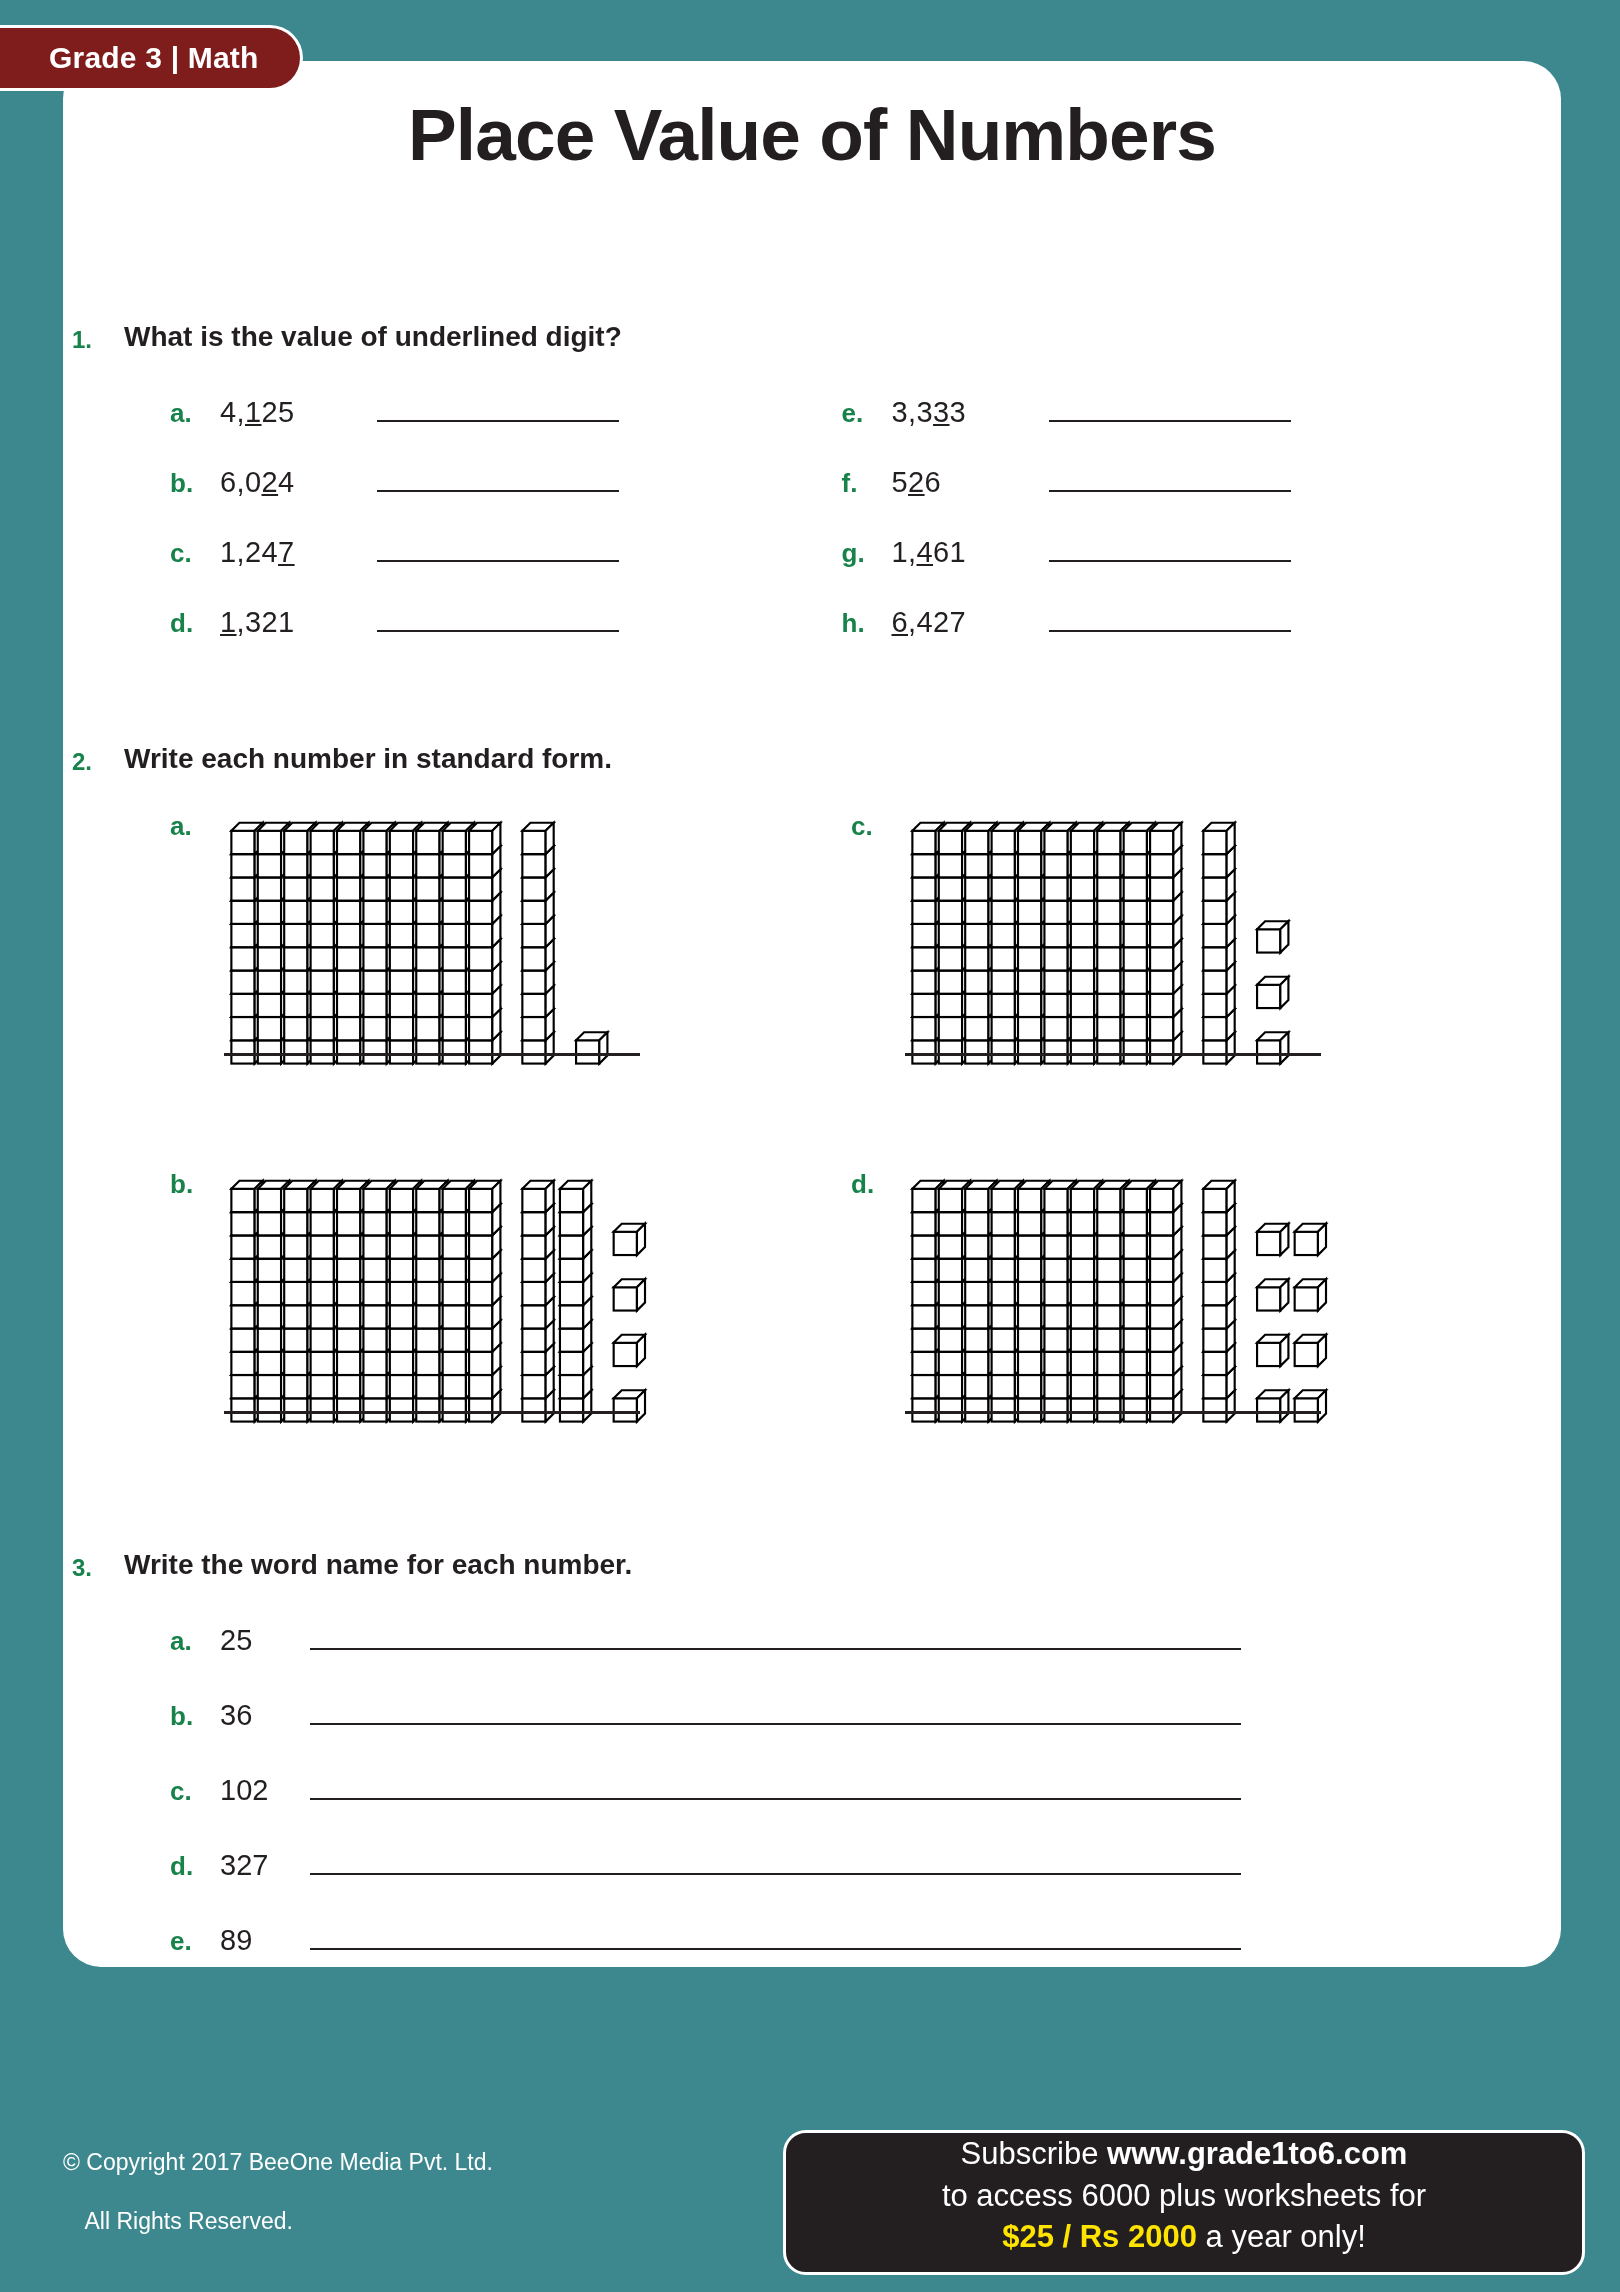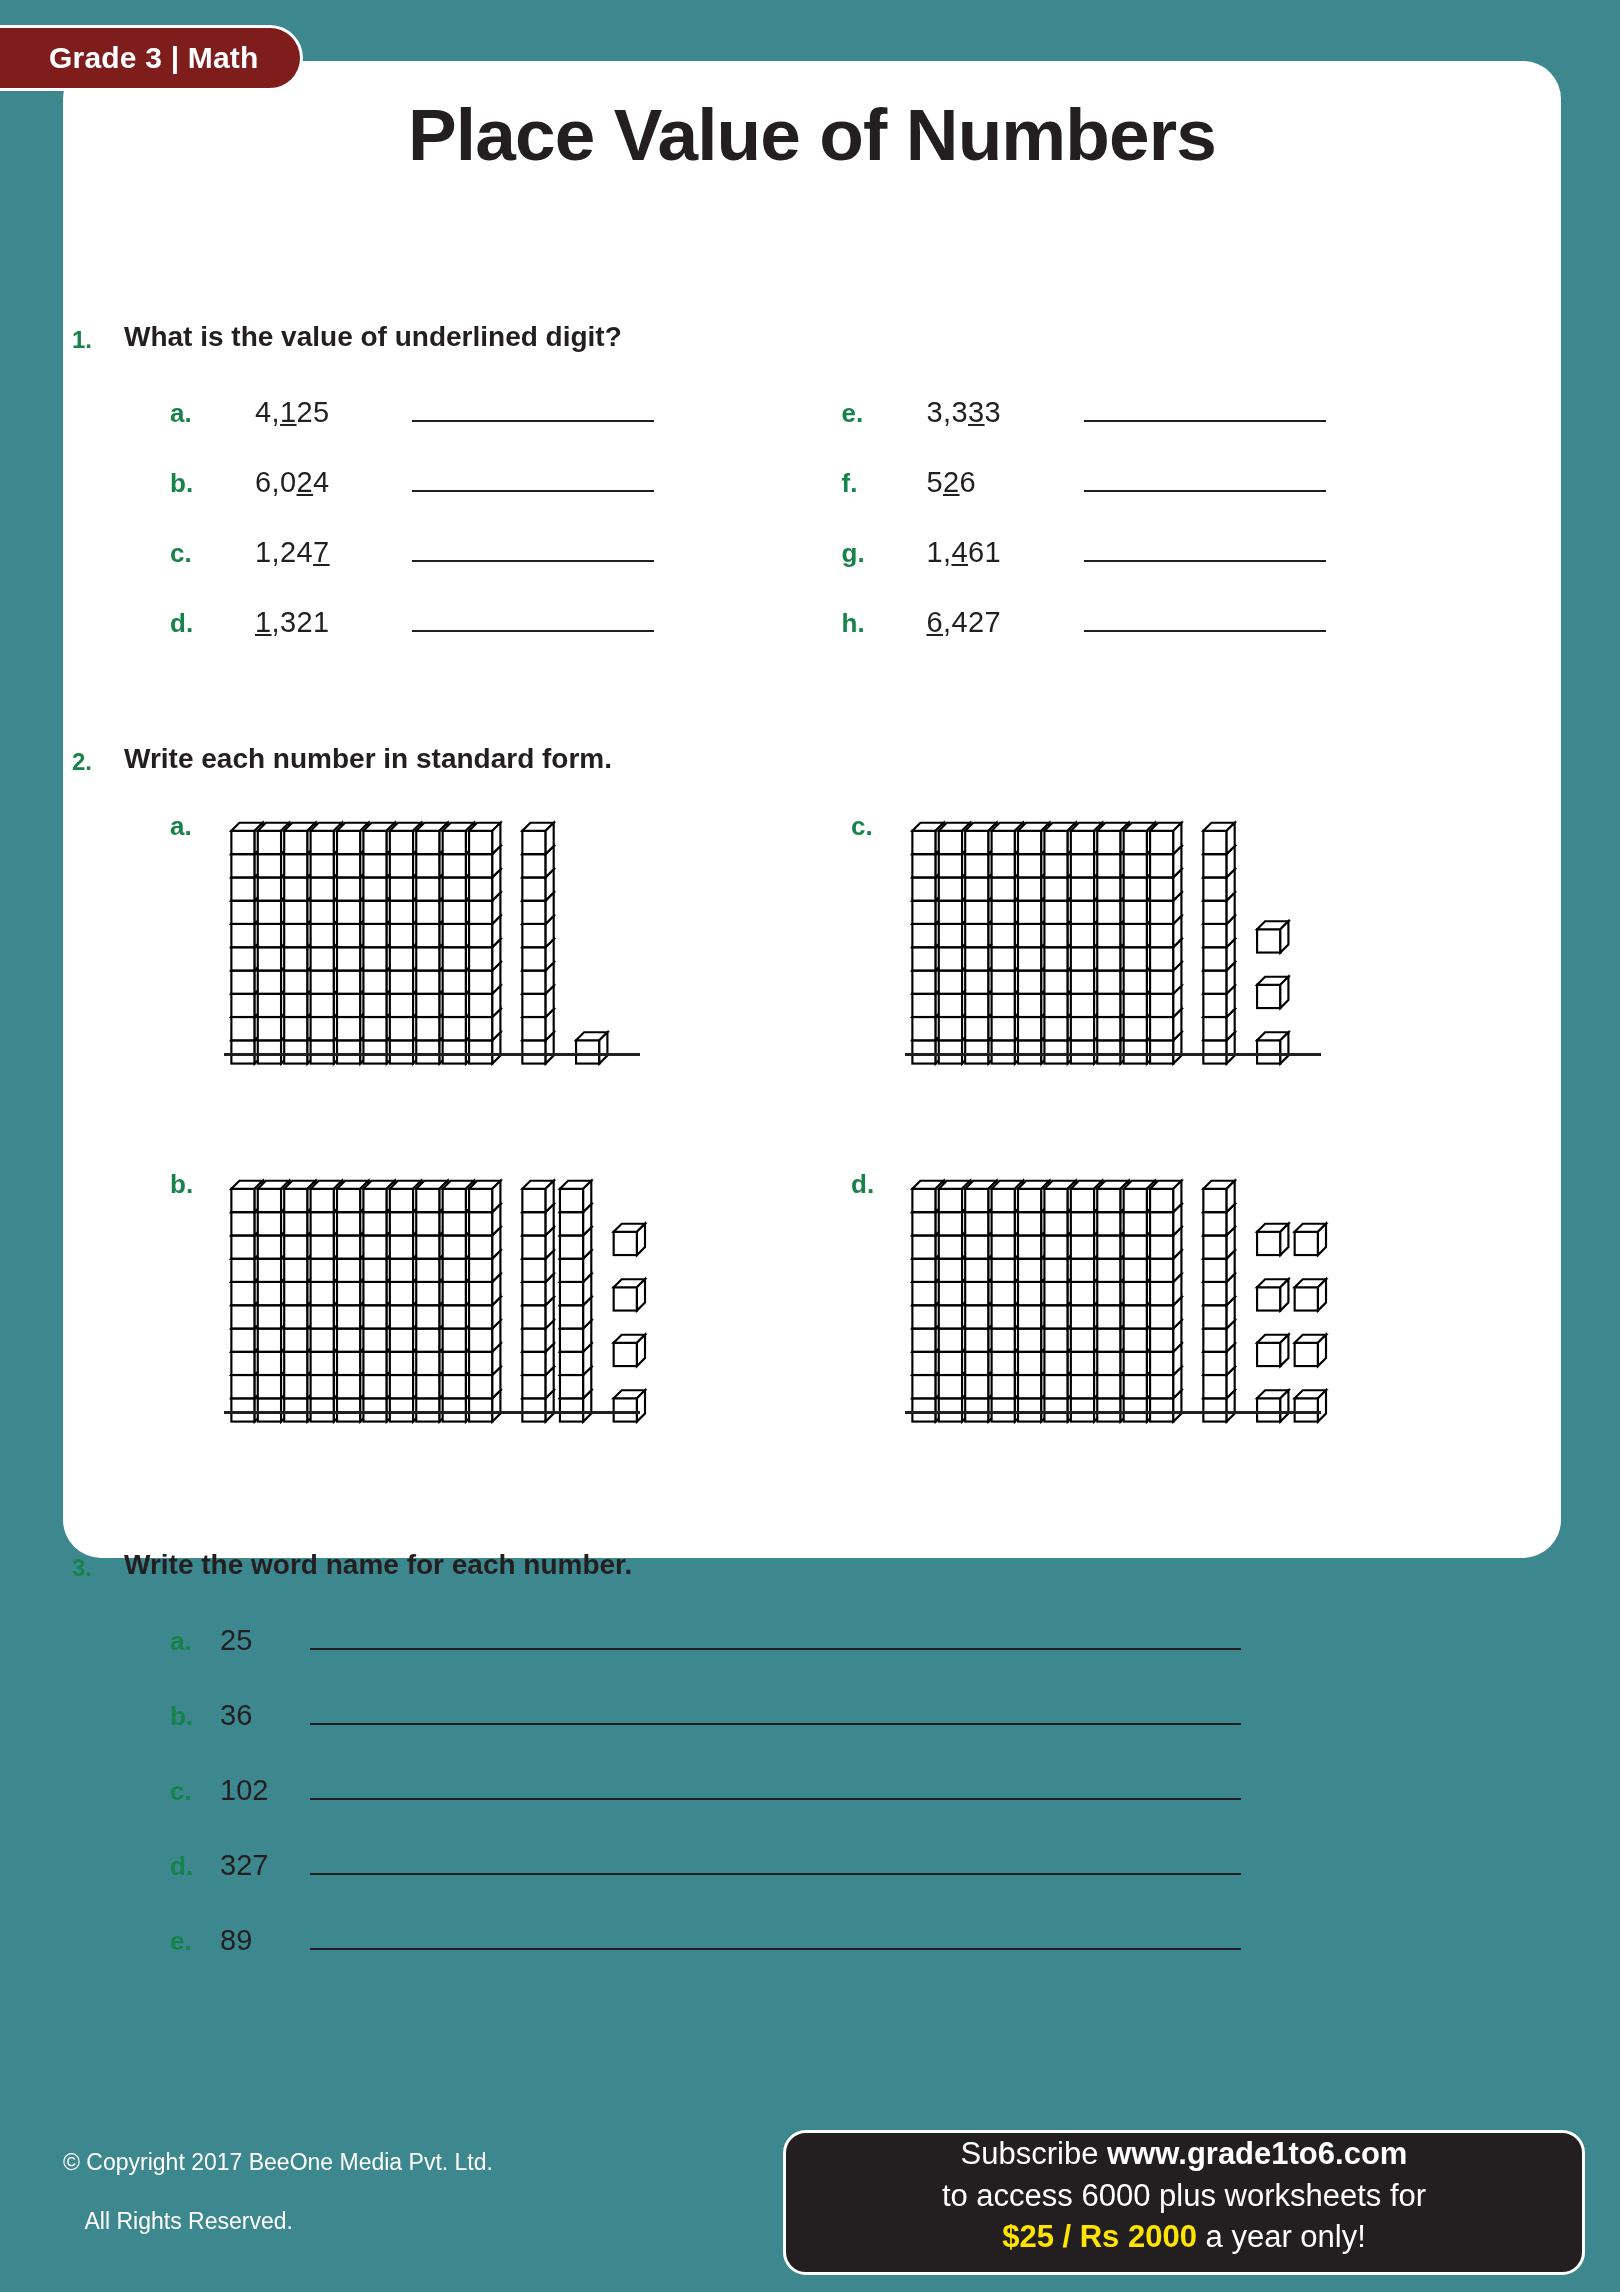--- a/index.html
+++ b/index.html
@@ -35,21 +35,21 @@
     letter-spacing: 0.2px;
     white-space: nowrap;
   }
 
   
   #worksheet-card {
     position: absolute;
     left: 63px;
     top: 61px;
     width: 1498px;
-    height: 1497px;
+    height: 1906px;
     background: #ffffff;
     border-radius: 38px 38px 38px 38px;
   }
 
   
   #worksheet-title {
     text-align: center;
     font-size: 73px;
     font-weight: bold;
     color: #231f20;
@@ -97,21 +97,20 @@
     color: #17824a;
     font-size: 26px;
     font-weight: bold;
   }
   .q1-value {
     width: 157px;
     font-size: 29px;
     color: #231f20;
     font-family: "Liberation Sans", sans-serif;
     letter-spacing: 0.4px;
-    margin-left: 35px;
   }
   .q1-value u { text-decoration: underline; text-underline-offset: 1.8px; }
   .q1-blank {
     display: inline-block;
     width: 242px;
     border-bottom: 2.7px solid #231f20;
     height: 23px;
   }
 
   

